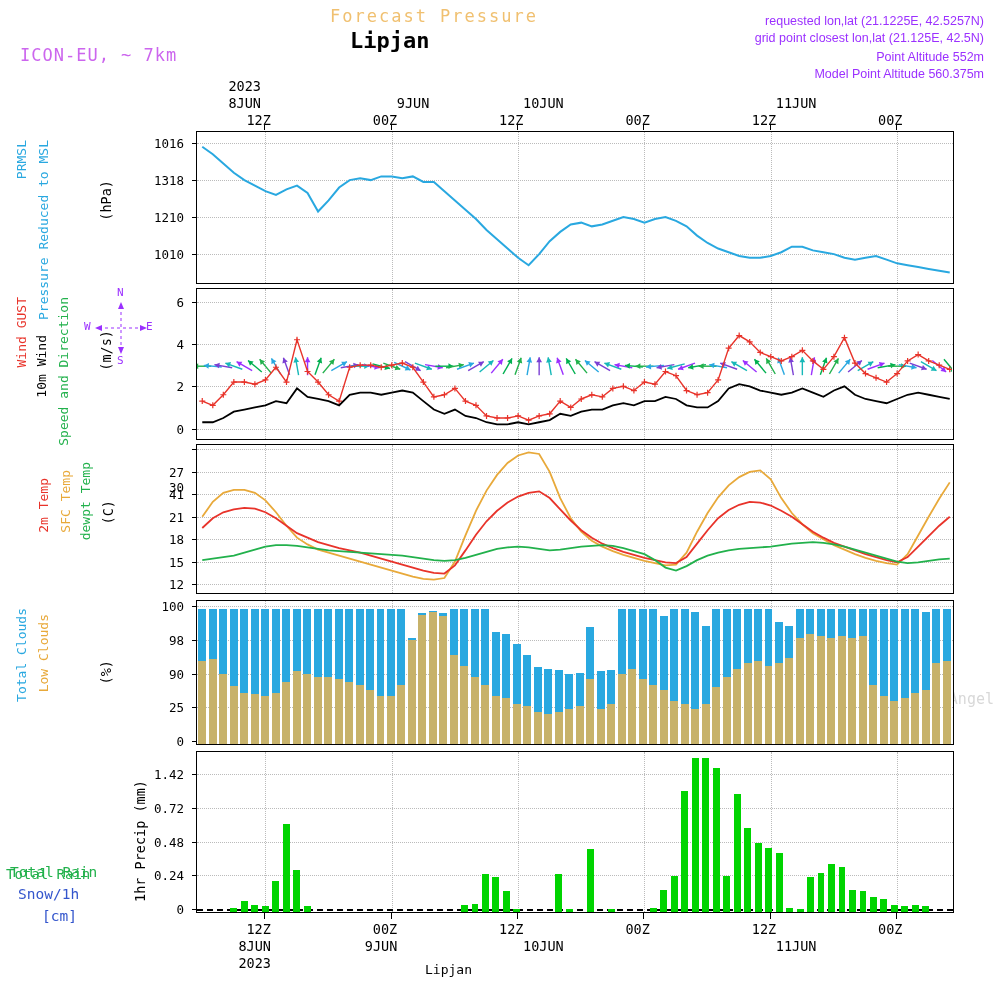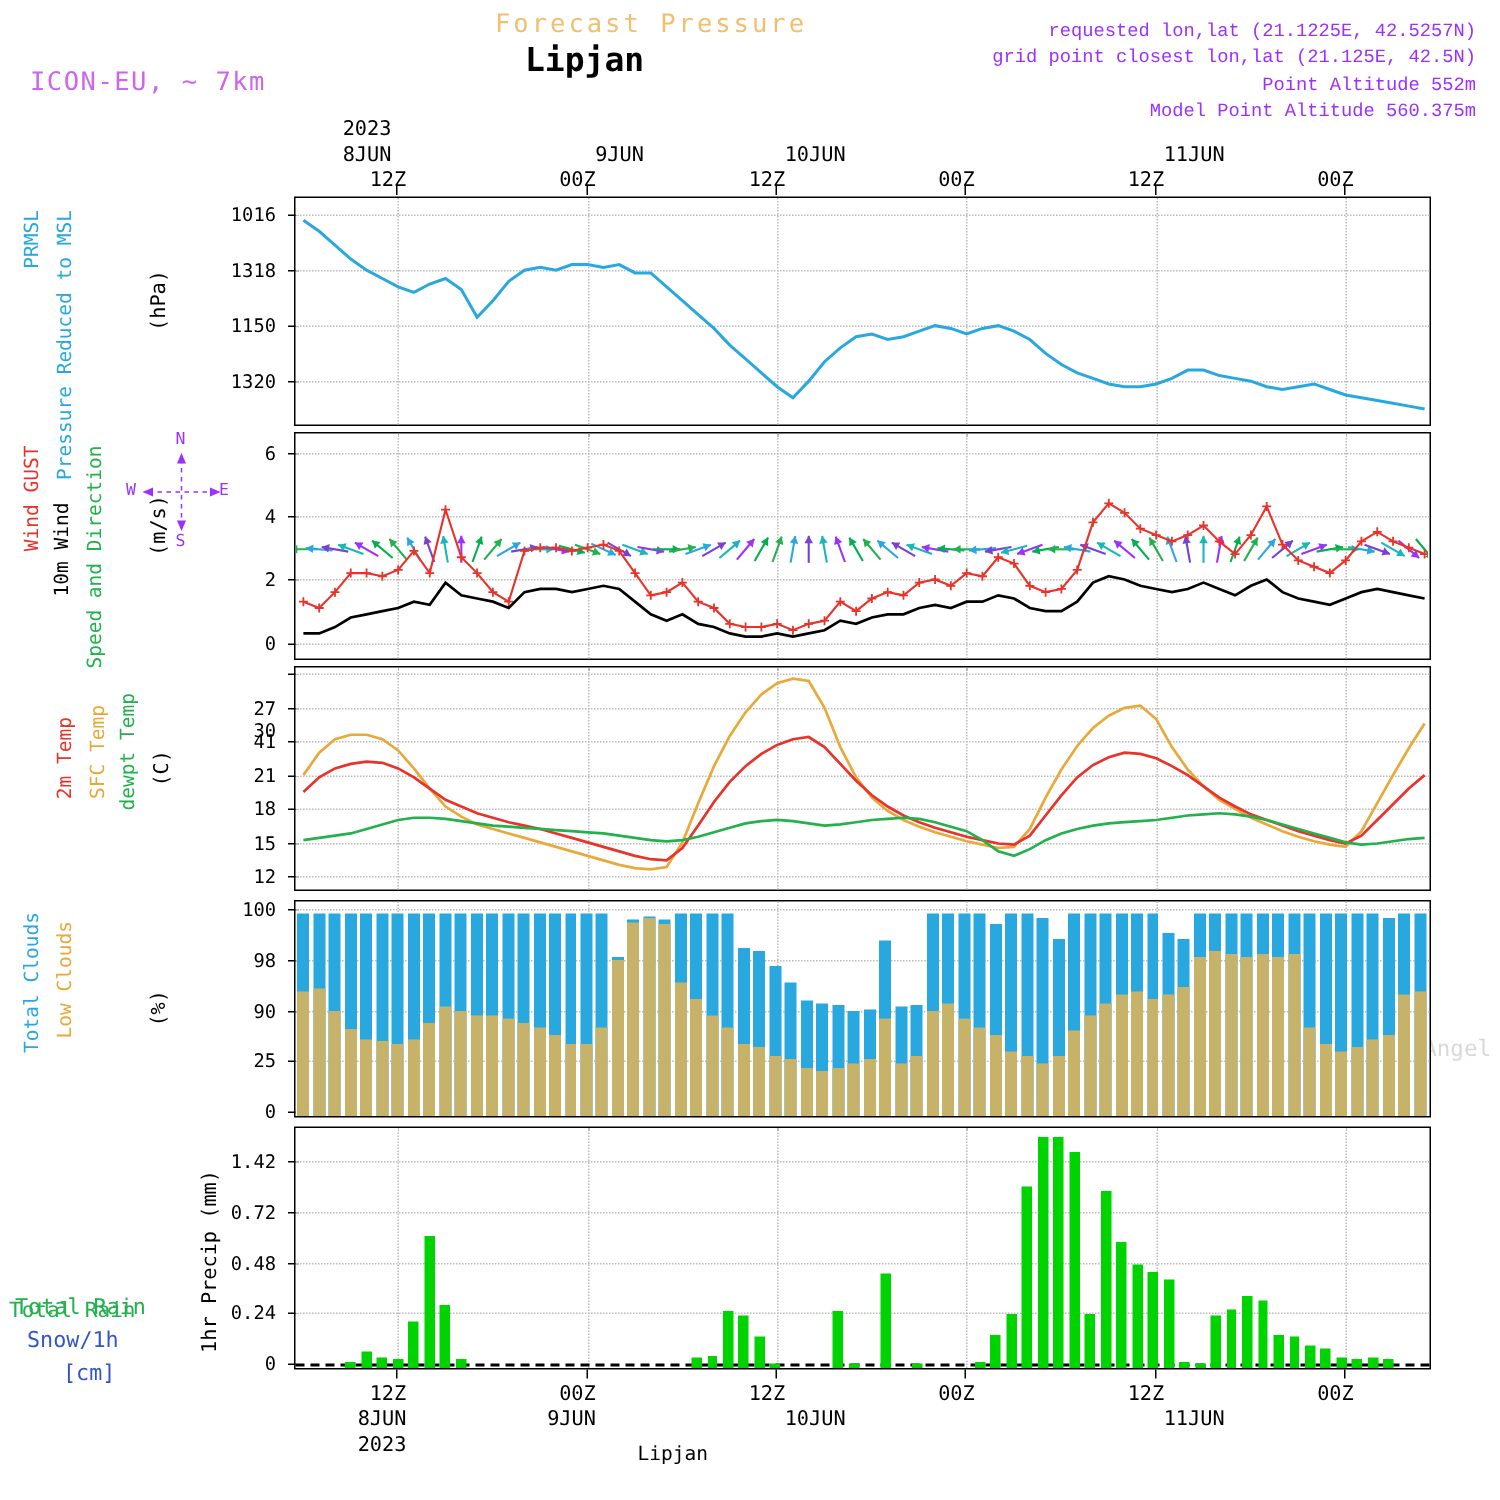--- a/index.html
+++ b/index.html
@@ -2,21 +2,21 @@
 <html><head>
 <meta charset="utf-8">
 <style>
   html,body{margin:0;padding:0;background:#ffffff;}
   body{width:1000px;height:1000px;position:relative;font-family:"DejaVu Sans",sans-serif;overflow:hidden;}
   .abs{position:absolute;}
   .mono{font-family:"DejaVu Sans Mono",monospace;}
   .hdr-forecast{left:330px;top:6px;font-size:17px;letter-spacing:2px;color:#f0c070;font-family:"DejaVu Sans Mono",monospace;}
   .hdr-title{left:350px;top:28px;font-size:22px;font-weight:bold;color:#000;font-family:"DejaVu Sans Mono",monospace;}
   .hdr-model{left:20px;top:45px;font-size:17px;color:#cc66ee;letter-spacing:1px;font-family:"DejaVu Sans Mono",monospace;}
-  .hdr-right{right:16px;font-size:12.5px;color:#9b30ff;text-align:center;font-family:Liberation Mono, monospace;}
+  .hdr-right{right:16px;font-size:12.5px;color:#9b30ff;text-align:center;font-family:Liberation Sans, sans-serif;}
   .watermark{right:6px;top:690px;font-size:15px;color:#d8d8d8;font-family:"DejaVu Sans Mono",monospace;}
 
   .panel{position:absolute;left:196px;width:758px;border:1.5px solid #000;box-sizing:border-box;background:#fff;}
   .grid-v{position:absolute;top:0;bottom:0;width:0;border-left:1px dotted #bbbbbb;}
   .grid-h{position:absolute;left:0;right:0;height:0;border-top:1px dotted #bbbbbb;}
   .ytick{position:absolute;right:100%;transform:translateY(-50%);padding-right:13px;font-size:12.5px;color:#000;font-family:"DejaVu Sans Mono",monospace;white-space:nowrap;}
   .tickmark{position:absolute;right:100%;width:5px;height:0;border-top:1px solid #000;}
 
   .axis-label{position:absolute;font-size:13px;font-family:"DejaVu Sans Mono",monospace;writing-mode:vertical-rl;transform:rotate(180deg);white-space:nowrap;}
   .unit-label{position:absolute;font-size:13.5px;font-family:"DejaVu Sans Mono",monospace;writing-mode:vertical-rl;transform:rotate(180deg);white-space:nowrap;color:#000;}
@@ -61,24 +61,24 @@
   </div>
 
 <div class="panel" id="panel-pressure" style="top:131px;height:153px;">
     <div class="grid-v" style="left: 68.4306px;"></div>
     <div class="grid-v" style="left: 194.764px;"></div>
     <div class="grid-v" style="left: 321.097px;"></div>
     <div class="grid-v" style="left: 447.431px;"></div>
     <div class="grid-v" style="left: 573.764px;"></div>
     <div class="grid-v" style="left: 700.097px;"></div>
     <div class="grid-h" style="top: 122.1px;"></div>
-    <div class="ytick" style="top: 122.1px;">1320</div>
+    <div class="ytick" style="top: 122.1px;">1010</div>
     <div class="tickmark" style="top: 122.1px;"></div>
     <div class="grid-h" style="top: 85.1px;"></div>
-    <div class="ytick" style="top: 85.1px;">1150</div>
+    <div class="ytick" style="top: 85.1px;">1210</div>
     <div class="tickmark" style="top: 85.1px;"></div>
     <div class="grid-h" style="top: 48.1px;"></div>
     <div class="ytick" style="top: 48.1px;">1318</div>
     <div class="tickmark" style="top: 48.1px;"></div>
     <div class="grid-h" style="top: 11.1px;"></div>
     <div class="ytick" style="top: 11.1px;">1016</div>
     <div class="tickmark" style="top: 11.1px;"></div>
     <svg width="755" height="148" style="position: absolute; left: 0px; top: 0px;">
       <polyline points="5.263888888888889,14.800000000001262 15.791666666666668,22.20000000000084 26.319444444444446,31.45000000000084 36.84722222222223,40.70000000000084 47.375,48.10000000000042 57.902777777777786,53.64999999999958 68.43055555555556,59.20000000000084 78.95833333333334,62.89999999999958 89.48611111111111,57.35000000000042 100.0138888888889,53.64999999999958 110.54166666666667,61.05000000000126 121.06944444444446,79.55000000000126 131.59722222222223,68.45000000000084 142.125,55.5 152.6527777777778,48.10000000000042 163.18055555555557,46.25 173.70833333333334,48.10000000000042 184.23611111111111,44.39999999999958 194.7638888888889,44.39999999999958 205.29166666666669,46.25 215.81944444444446,44.39999999999958 226.34722222222223,49.95000000000084 236.87500000000003,49.95000000000084 247.4027777777778,59.20000000000084 257.9305555555556,68.45000000000084 268.45833333333337,77.70000000000084 278.98611111111114,86.95000000000084 289.5138888888889,98.05000000000126 300.0416666666667,107.30000000000126 310.56944444444446,116.55000000000126 321.09722222222223,125.80000000000126 331.625,133.20000000000084 342.1527777777778,122.10000000000042 352.6805555555556,109.14999999999958 363.20833333333337,99.89999999999958 373.73611111111114,92.5 384.2638888888889,90.64999999999958 394.7916666666667,94.35000000000042 405.31944444444446,92.5 415.84722222222223,88.80000000000126 426.37500000000006,85.10000000000042 436.9027777777778,86.95000000000084 447.4305555555556,90.64999999999958 457.95833333333337,86.95000000000084 468.48611111111114,85.10000000000042 479.0138888888889,88.80000000000126 489.5416666666667,94.35000000000042 500.06944444444446,103.60000000000042 510.5972222222223,111 521.125,116.55000000000126 531.6527777777778,120.25 542.1805555555555,123.95000000000084 552.7083333333334,125.80000000000126 563.2361111111112,125.80000000000126 573.7638888888889,123.95000000000084 584.2916666666667,120.25 594.8194444444445,114.70000000000084 605.3472222222223,114.70000000000084 615.875,118.39999999999958 626.4027777777778,120.25 636.9305555555557,122.10000000000042 647.4583333333334,125.80000000000126 657.9861111111112,127.64999999999958 668.5138888888889,125.80000000000126 679.0416666666667,123.95000000000084 689.5694444444445,127.64999999999958 700.0972222222223,131.35000000000042 710.625,133.20000000000084 721.1527777777778,135.05000000000126 731.6805555555557,136.89999999999958 742.2083333333334,138.75 752.7361111111112,140.60000000000042" fill="none" stroke="#29a8e0" stroke-width="2"></polyline>
     </svg>

